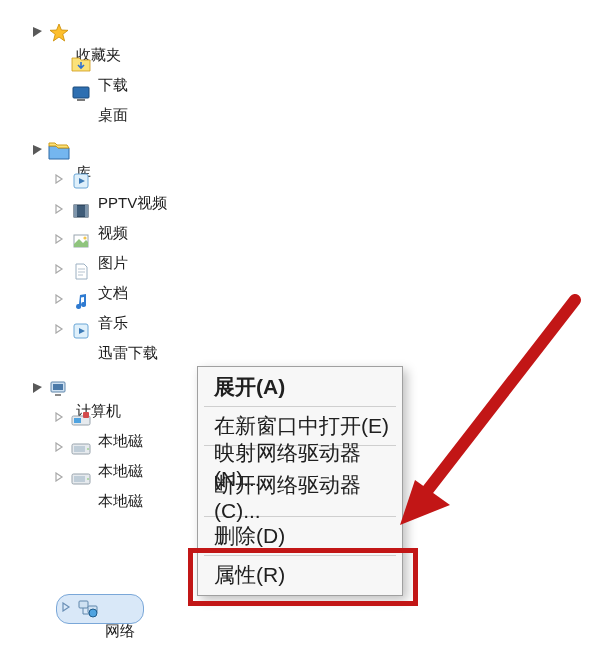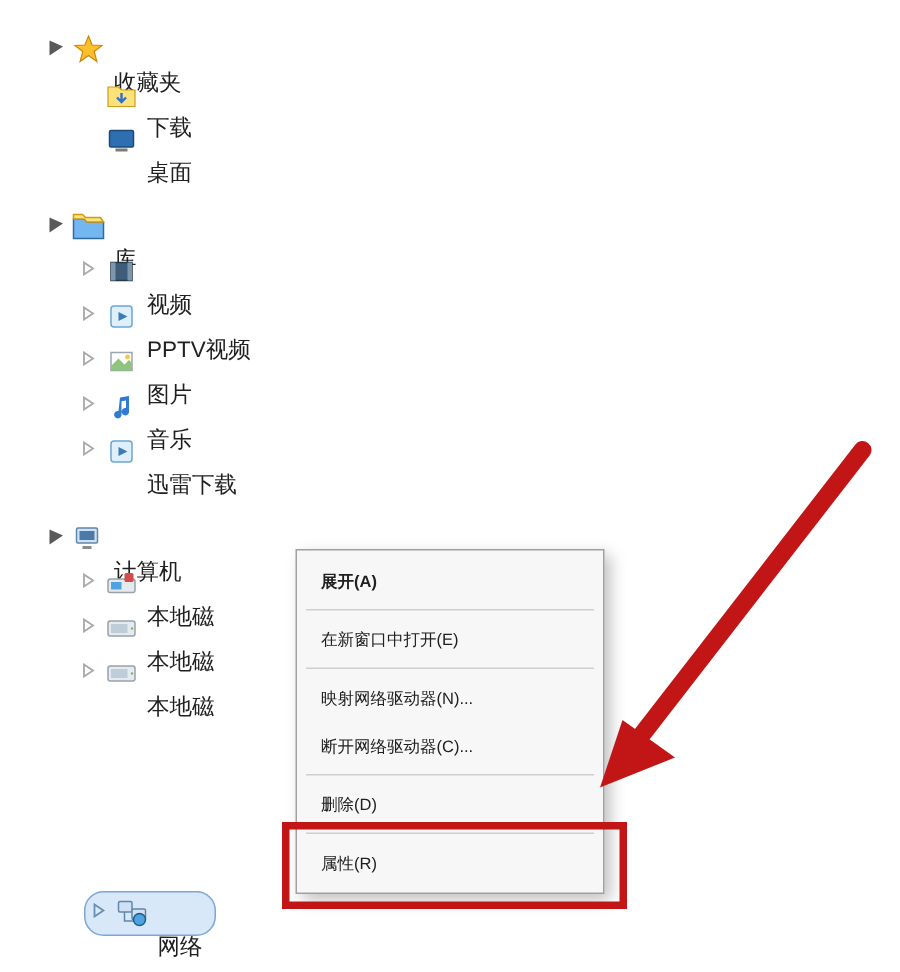--- a/index.html
+++ b/index.html
@@ -11,21 +11,21 @@
   .arrow svg{display:block;}
   .spacer{width:16px;display:inline-block;}
   .icon{width:22px;height:22px;display:inline-flex;align-items:center;justify-content:center;margin-right:6px;}
   .icon svg{display:block;}
   .label{white-space:nowrap;margin-top:44px;}
   .child{margin-left:22px;text-align:right;}
 
   .sel{background:#d9e8f8;border:1px solid #7aa7d8;border-radius:13px;height:26px;}
 
   .ctxmenu{position:absolute;left:197px;top:366px;width:200px;background:#f7f7f7;border:1px solid #a0a0a0;box-shadow:4px 4px 10px rgba(0,0,0,.25);padding:4px 2px;}
-  .ctxmenu .mi{height:32px;display:flex;align-items:center;padding-left:14px;font-size:11px;}
+  .ctxmenu .mi{height:32px;display:flex;align-items:center;padding-left:14px;font-size:21px;}
   .ctxmenu .sep{height:1px;background:#cfcfcf;margin:3px 4px;}
 
   .highlight{position:absolute;left:188px;top:548px;width:220px;height:48px;border:5px solid #c21616;pointer-events:none;}
 
   .arrow-anno{position:absolute;left:380px;top:290px;pointer-events:none;}
 
   .network-row{position:absolute;left:56px;top:594px;display:flex;align-items:center;height:28px;}
 </style>
 </head>
 <body>
@@ -88,55 +88,69 @@
     </div>
     <div class="child">
       <div class="row">
         <span class="arrow">
               <svg width="10" height="10">
                 <path d="M2 1 L8 5 L2 9 Z" fill="none" stroke="#a8a8a8" stroke-width="1.2"></path>
               </svg>
             </span>
         <span class="icon">
               <svg width="18" height="18">
+                <rect x="2" y="2" width="14" height="14" rx="2" fill="#dff0fb" stroke="#6aa6d6"></rect>
+                <path d="M7 6 L13 9 L7 12 Z" fill="#3d7bb8"></path>
+              </svg>
+            </span>
+        <span class="label">PPTV视频</span>
+      </div>
+      <div class="row">
+        <span class="arrow">
+              <svg width="10" height="10">
+                <path d="M2 1 L8 5 L2 9 Z" fill="none" stroke="#a8a8a8" stroke-width="1.2"></path>
+              </svg>
+            </span>
+        <span class="icon">
+              <svg width="18" height="18">
                 <rect x="2" y="3" width="14" height="12" fill="#3f5c78" stroke="#22384f"></rect>
                 <rect x="2" y="3" width="3" height="12" fill="#7e95ab"></rect>
                 <rect x="13" y="3" width="3" height="12" fill="#7e95ab"></rect>
               </svg>
             </span>
         <span class="label">视频</span>
       </div>
       <div class="row">
         <span class="arrow">
               <svg width="10" height="10">
                 <path d="M2 1 L8 5 L2 9 Z" fill="none" stroke="#a8a8a8" stroke-width="1.2"></path>
               </svg>
             </span>
         <span class="icon">
               <svg width="18" height="18">
-                <rect x="2" y="2" width="14" height="14" rx="2" fill="#dff0fb" stroke="#6aa6d6"></rect>
-                <path d="M7 6 L13 9 L7 12 Z" fill="#3d7bb8"></path>
-              </svg>
-            </span>
-        <span class="label">PPTV视频</span>
-      </div>
-      <div class="row">
-        <span class="arrow">
-              <svg width="10" height="10">
-                <path d="M2 1 L8 5 L2 9 Z" fill="none" stroke="#a8a8a8" stroke-width="1.2"></path>
-              </svg>
-            </span>
-        <span class="icon">
-              <svg width="18" height="18">
                 <rect x="2" y="3" width="14" height="12" fill="#fff" stroke="#9aa6b0"></rect>
                 <path d="M2 12 L7 7 L11 11 L14 8 L16 10 L16 15 L2 15 Z" fill="#8fc47e"></path>
                 <circle cx="13" cy="6" r="1.6" fill="#f3c64c"></circle>
               </svg>
             </span>
         <span class="label">图片</span>
+      </div>
+      <div class="row">
+        <span class="arrow">
+              <svg width="10" height="10">
+                <path d="M2 1 L8 5 L2 9 Z" fill="none" stroke="#a8a8a8" stroke-width="1.2"></path>
+              </svg>
+            </span>
+        <span class="icon">
+              <svg width="18" height="18">
+                <path d="M4 2 L12 2 L15 5 L15 17 L4 17 Z" fill="#fff" stroke="#9cb0c2"></path>
+                <path d="M6 7 H13 M6 10 H13 M6 13 H11" stroke="#b6c3cf" stroke-width="1"></path>
+              </svg>
+            </span>
+        <span class="label">文档</span>
       </div>
       <div class="row">
         <span class="arrow">
               <svg width="10" height="10">
                 <path d="M2 1 L8 5 L2 9 Z" fill="none" stroke="#a8a8a8" stroke-width="1.2"></path>
               </svg>
             </span>
         <span class="icon">
               <svg width="18" height="18">
                 <path d="M8 3 L14 2 L14 12 A2.5 2.5 0 1 1 12 10 L12 5 L9 5.5 L9 14 A2.5 2.5 0 1 1 7 12 Z" fill="#2f7bd1"></path>

